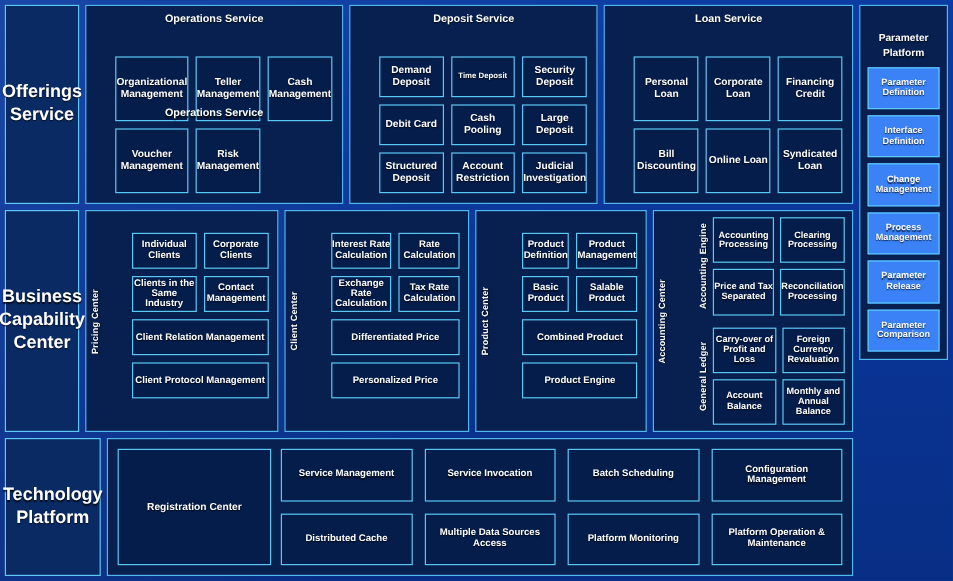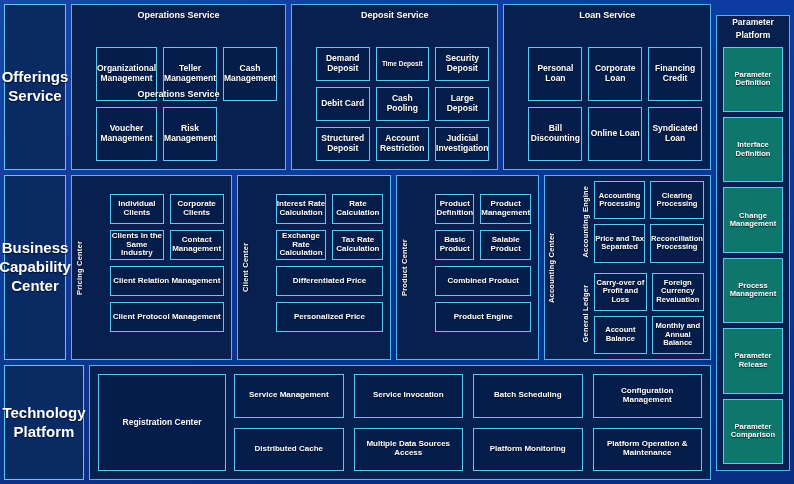--- a/index.html
+++ b/index.html
@@ -115,29 +115,28 @@
   }
   .tech-grid .bx{font-size:8px;font-weight:bold;padding:0 2px;}
 
   
   #main{display:flex;gap:5px;height:100%;}
   #content{flex:1;display:flex;flex-direction:column;gap:5px;}
   #param-panel{
     width:74px;border:1px solid #4fb6ef;background:#07204f;
     box-sizing:border-box;
     display:flex;flex-direction:column;
-    padding:0 6px 6px 6px;gap:5px;
-    height:456px;
-    margin-top:11px;
+    padding:20px 6px 6px 6px;gap:5px;
+    height:296px;
   }
   #param-title{
     text-align:center;font-size:8.5px;font-weight:bold;line-height:1.5;
     text-shadow:0 1px 1px rgba(0,0,0,.7);
   }
-  #param-panel .bx{flex:1;font-size:7.6px;font-weight:bold;background:#0f766e;}
+  #param-panel .bx{flex:1;font-size:7.6px;font-weight:bold;background:#3b82f6;}
 </style>
 </head>
 <body>
 
 <div id="root">
   <div id="main">
 
     <div id="content">
 
       <div id="row1">

